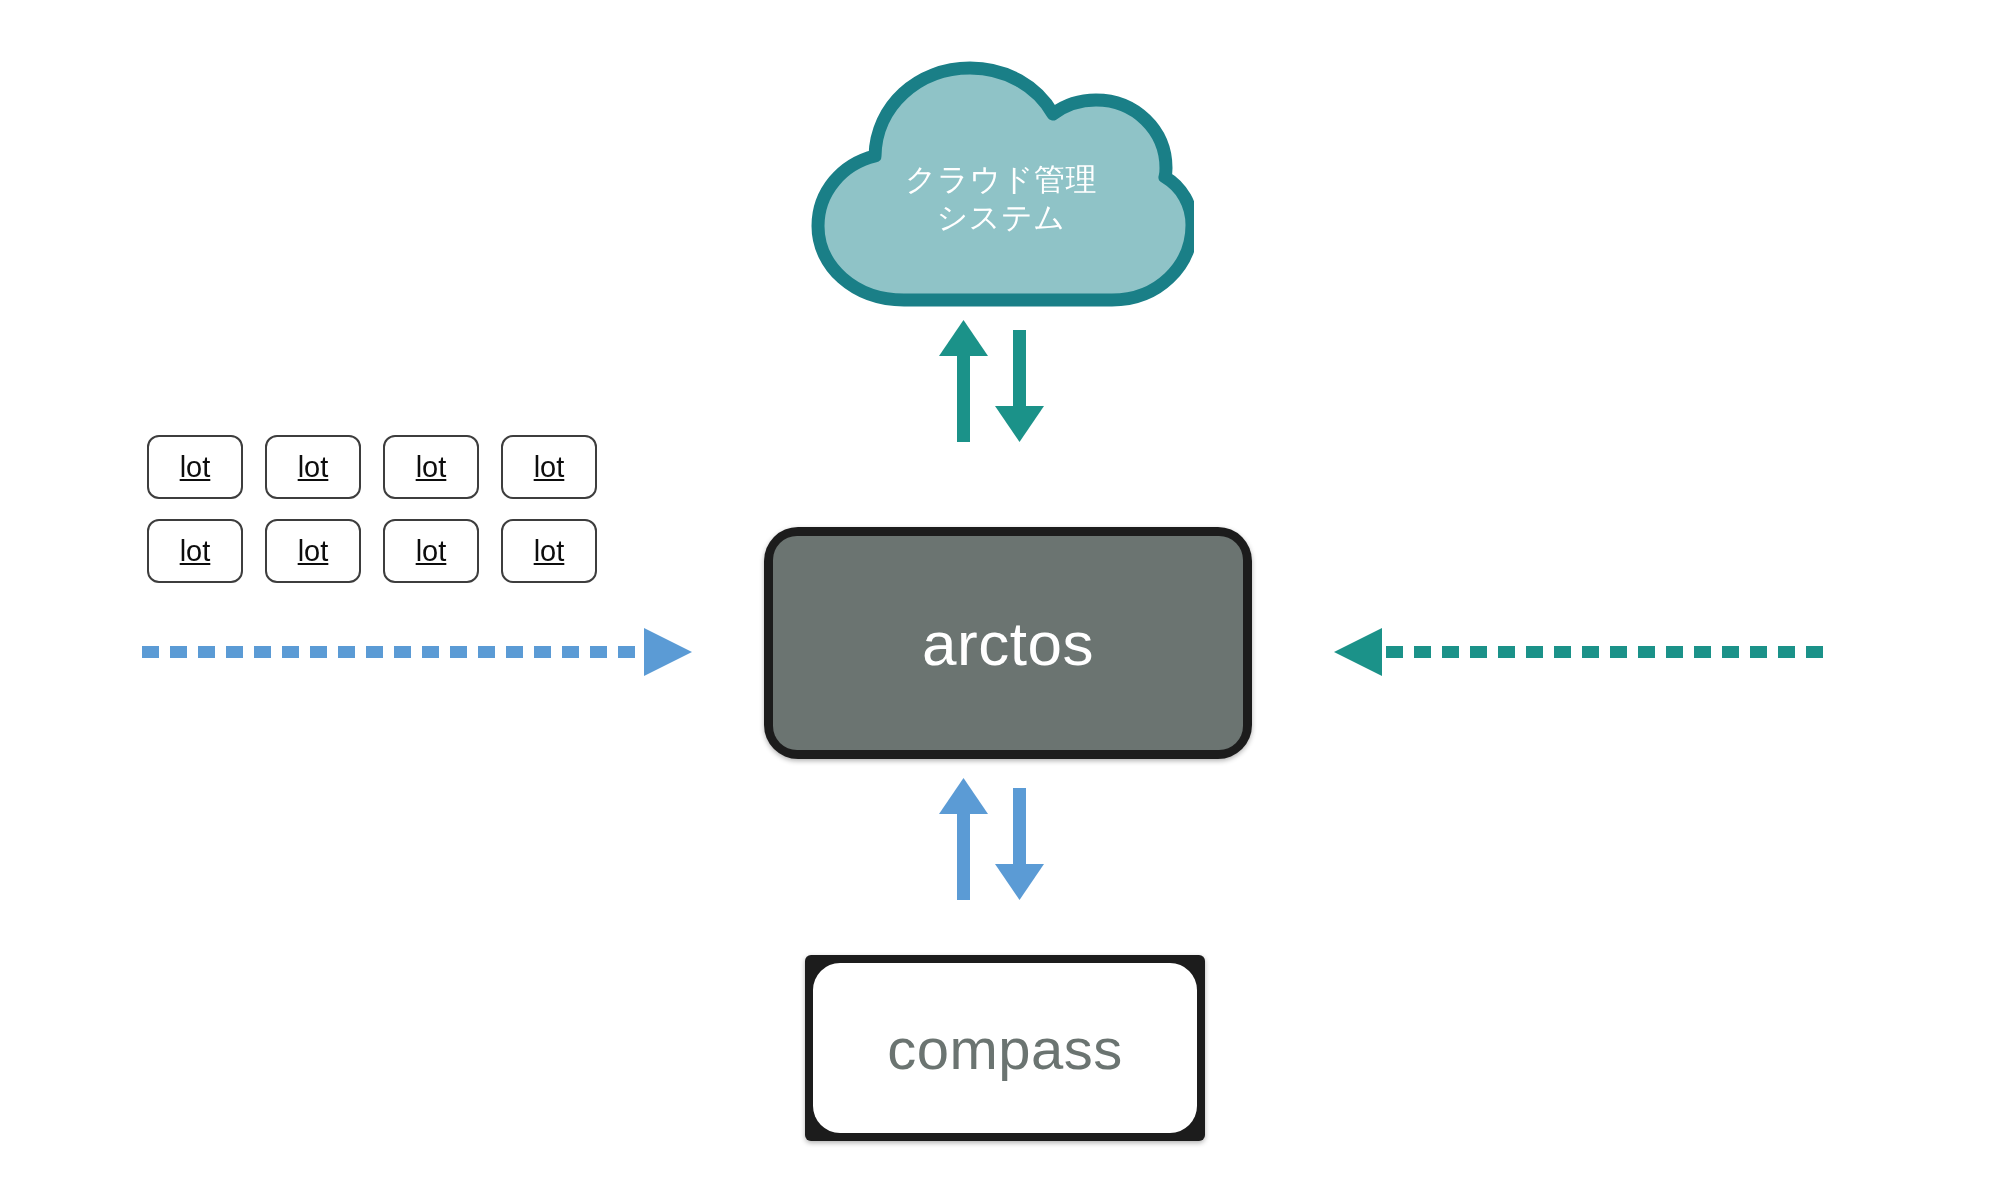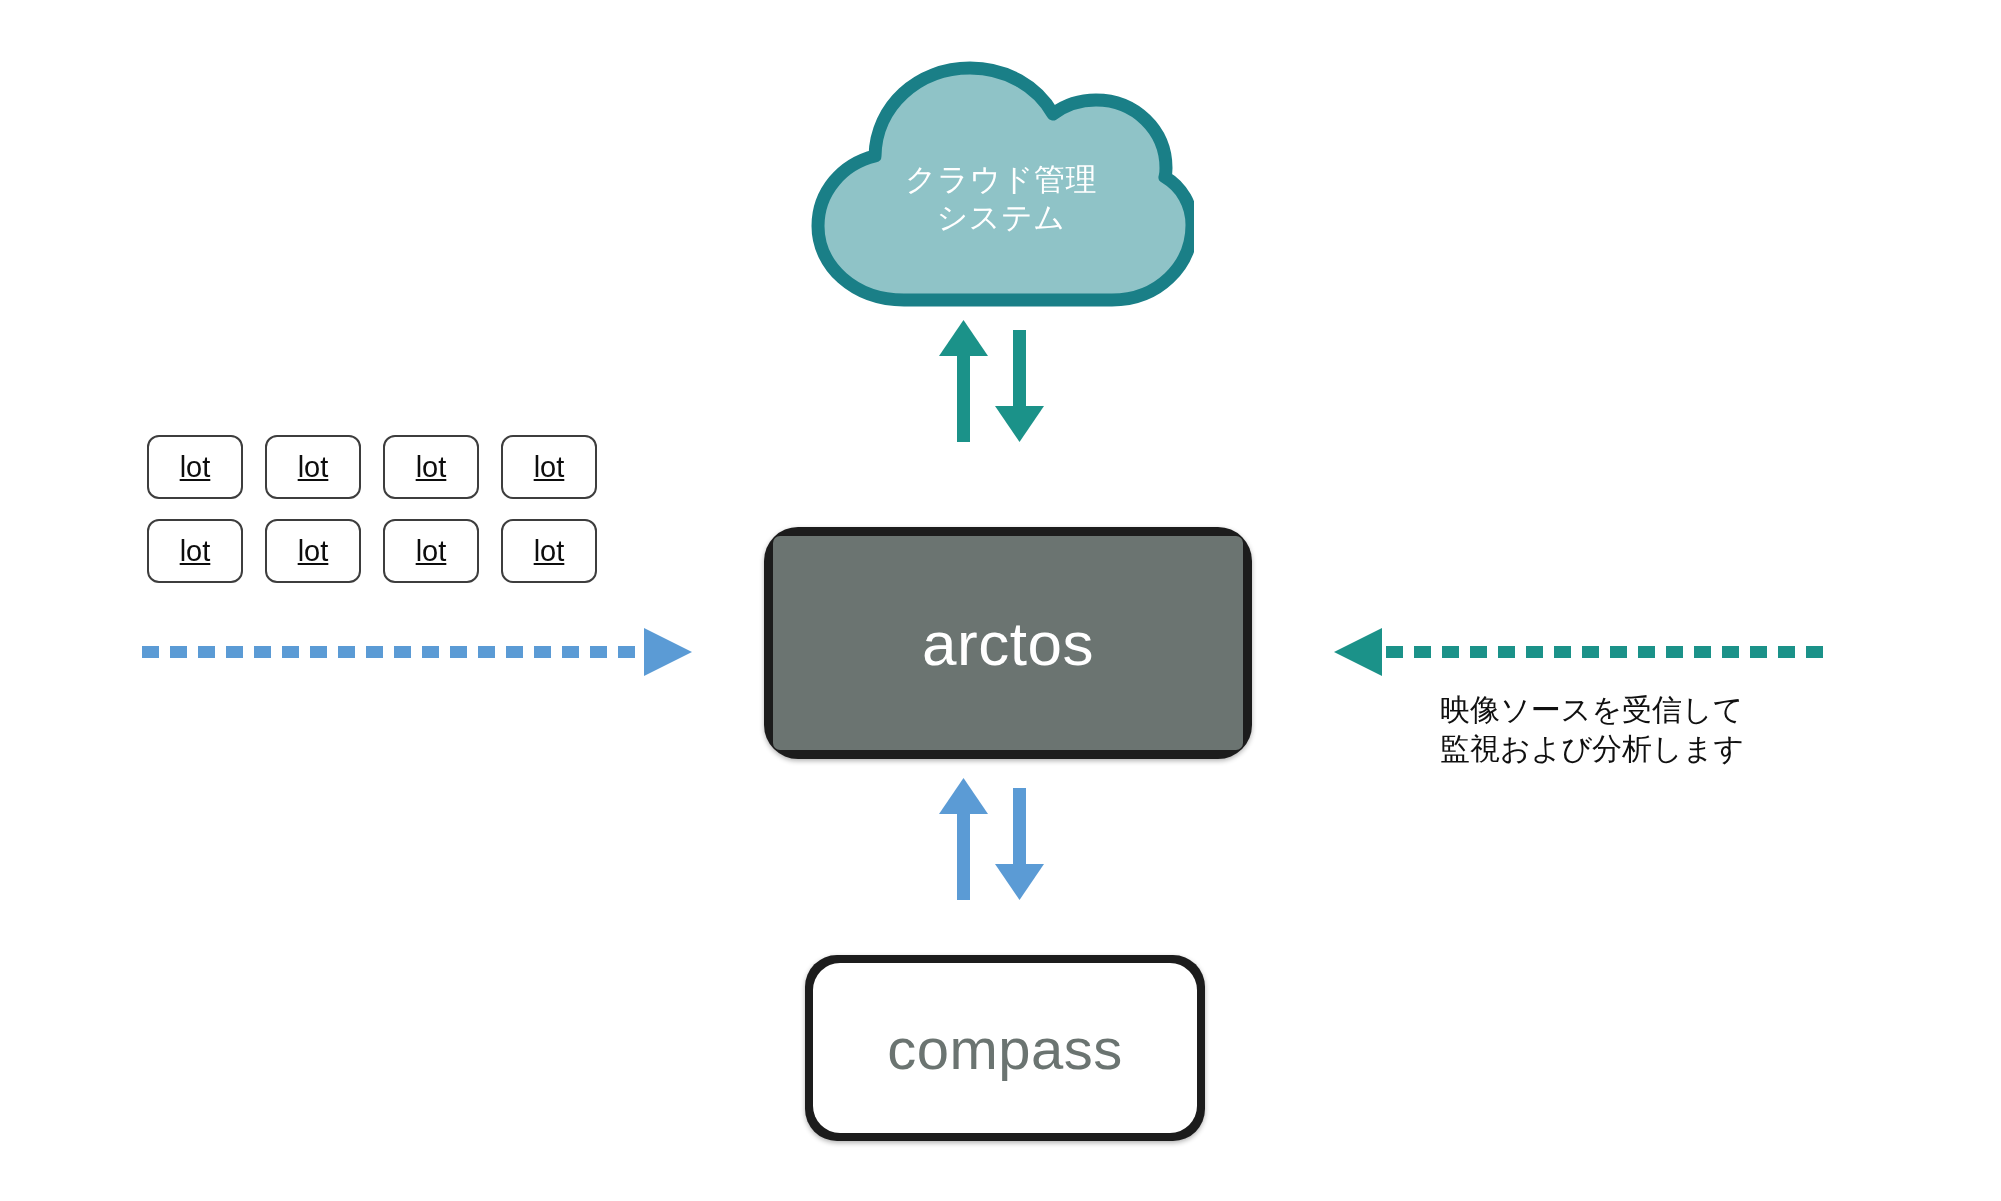--- a/index.html
+++ b/index.html
@@ -60,40 +60,40 @@
     top: 527px;
     width: 488px;
     height: 232px;
     background: #1c1c1c;
     padding: 9px;
     box-shadow: 0 2px 5px rgba(0,0,0,0.30);
   }
   #arctos-screen {
     width: 100%;
     height: 100%;
-    border-radius: 7px;
+    border-radius: 24px;
     background: #6b7471;
     display: flex;
     align-items: center;
     justify-content: center;
   }
   #arctos-title {
     color: #ffffff;
     font-size: 62px;
     letter-spacing: 0.5px;
   }
 
   #compass-device {
     left: 805px;
     top: 955px;
     width: 400px;
     height: 186px;
     background: #1c1c1c;
     padding: 8px;
-    border-radius: 32px;
+    border-radius: 6px;
     box-shadow: 0 2px 5px rgba(0,0,0,0.30);
   }
   #compass-screen {
     width: 100%;
     height: 100%;
     border-radius: 27px;
     background: #ffffff;
     display: flex;
     align-items: center;
     justify-content: center;
@@ -221,16 +221,14 @@
   <svg id="left-dashed-arrow" class="side-arrow" width="556" height="52" viewBox="0 0 556 52">
     <line x1="2" y1="26" x2="508" y2="26" stroke="#5b9bd5" stroke-width="12" stroke-dasharray="17 11"></line>
     <polygon points="552,26 504,2 504,50" fill="#5b9bd5"></polygon>
   </svg>
 
   <svg id="right-dashed-arrow" class="side-arrow" width="504" height="52" viewBox="0 0 504 52">
     <polygon points="2,26 50,2 50,50" fill="#1b9289"></polygon>
     <line x1="54" y1="26" x2="502" y2="26" stroke="#1b9289" stroke-width="12" stroke-dasharray="17 11"></line>
   </svg>
 
-  <div id="right-caption" class="caption">映像ソースを受信して
-監視および分析します</div>
 
 </div>
 
 </body></html>

